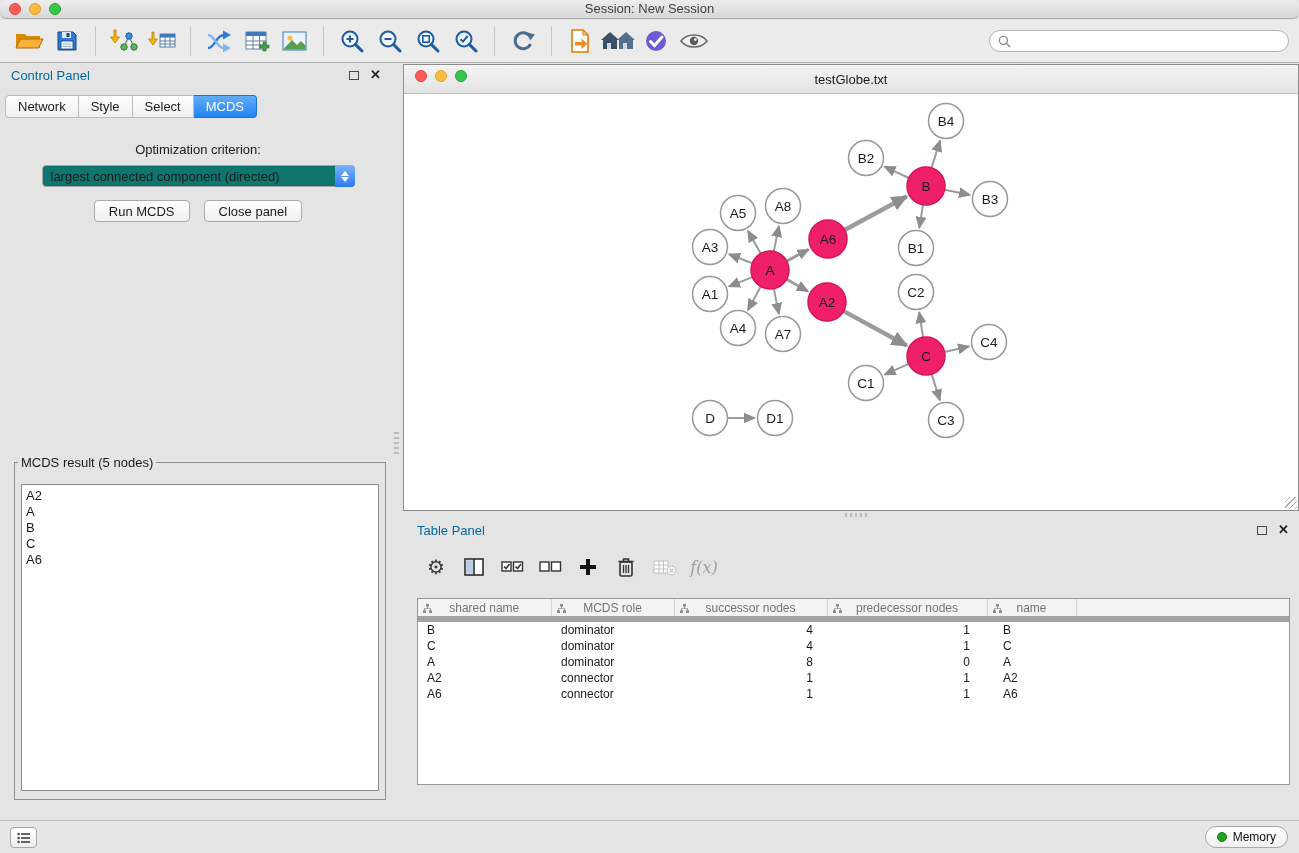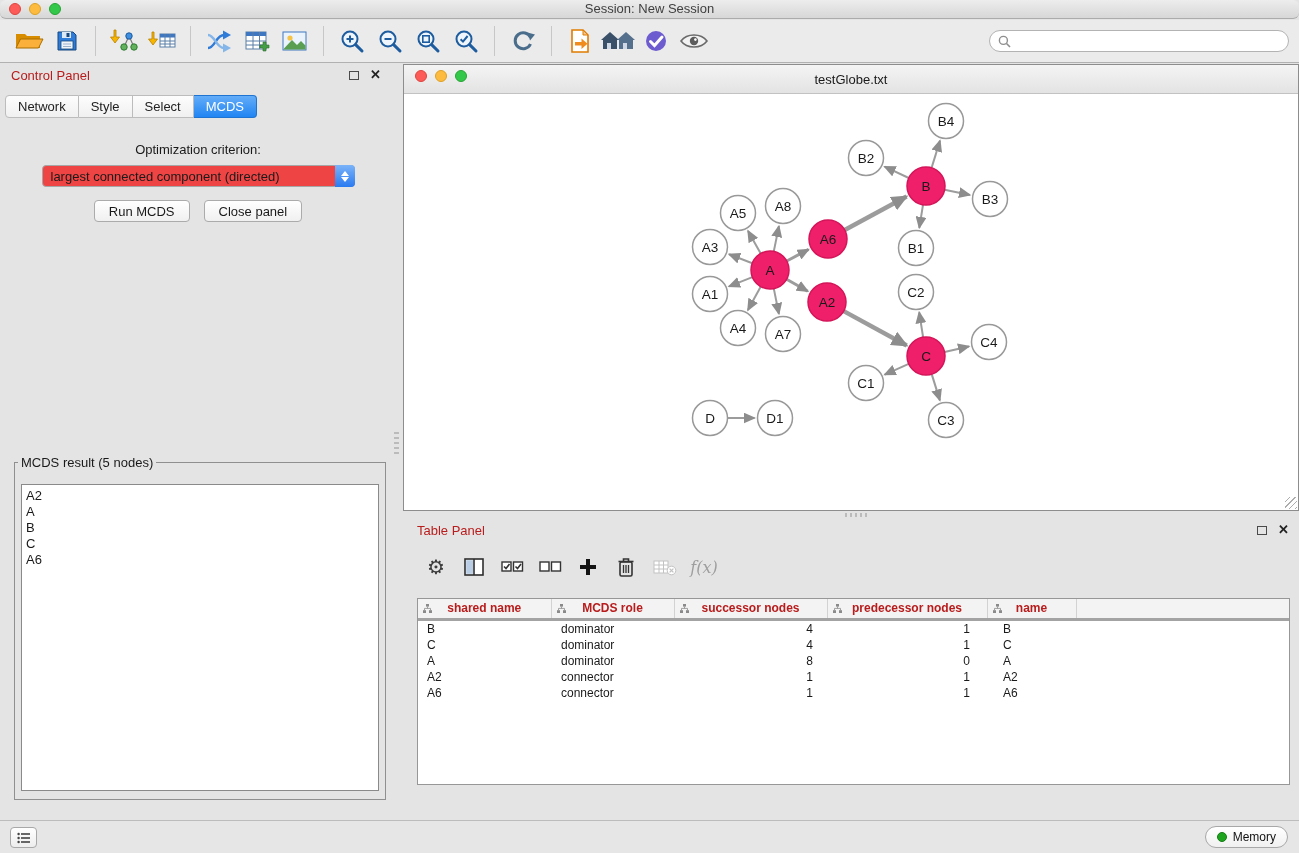--- a/index.html
+++ b/index.html
@@ -27,36 +27,36 @@
     display:flex; align-items:center; padding:0 10px; }
   .tb-btn { width:38px; height:36px; display:flex; align-items:center; justify-content:center; }
   .tb-sep { width:1px; height:30px; background:#c7c7c7; margin:0 9px; flex:none; }
   .search-box { margin-left:auto; width:300px; height:22px; background:#fff;
     border:1px solid #b3b3b3; border-radius:12px; display:flex; align-items:center;
     padding:0 8px; gap:5px; }
   .search-box input { border:none; outline:none; flex:1; font:12px "Liberation Sans",sans-serif; background:transparent; }
 
   
   .panel-header { height:22px; display:flex; align-items:center; }
-  .panel-title { margin-left:6px; color:#b91c1c; }
+  .panel-title { margin-left:6px; color:#0369a1; }
   .panel-controls { margin-left:auto; display:flex; align-items:center; gap:11px; margin-right:10px; }
   .float-box { width:10px; height:9px; border:1.5px solid #4a4a4a; display:inline-block; }
   .close-x { font-weight:bold; font-size:13px; color:#222; line-height:10px; }
 
   
   .control-panel { position:absolute; left:5px; top:64px; width:386px; height:748px; }
   .cp-tabs, .tp-tabs { display:flex; }
   .cp-tabs { margin-top:9px; }
   .seg-tab { padding:3px 12px; background:linear-gradient(#fdfdfd,#f0f0f0);
     border:1px solid #bcbcbc; border-left:none; font-size:13px; color:#222; }
   .seg-tab:first-child { border-left:1px solid #bcbcbc; border-radius:4px 0 0 4px; }
   .seg-tab:last-child { border-radius:0 4px 4px 0; }
   .seg-tab.active { background:linear-gradient(#63acf8,#2185f3); color:#fff; border-color:#1f74d2; }
   .opt-label { text-align:center; margin-top:24px; }
-  .dropdown { width:313px; height:22px; margin:8px auto 0; background:#ef4444;
+  .dropdown { width:313px; height:22px; margin:8px auto 0; background:#0f766e;
     border:1px solid #a6a6a6; border-radius:4px; position:relative;
     display:flex; align-items:center; padding-left:8px; }
   .dropdown-stepper { position:absolute; right:-1px; top:-1px; bottom:-1px; width:20px;
     background:linear-gradient(#7ab3f9,#2a7af0); border-radius:0 4px 4px 0;
     display:flex; flex-direction:column; align-items:center; justify-content:center; gap:1px; }
   .cp-buttons { display:flex; justify-content:center; gap:14px; margin-top:13px; }
   .mac-btn { height:22px; padding:0 14px; background:linear-gradient(#ffffff,#f0f0f0);
     border:1px solid #ababab; border-radius:4px; font-size:13px;
     display:flex; align-items:center; color:#1a1a1a; }
   .result-fieldset { position:absolute; left:9px; right:5px; top:391px; bottom:12px;
@@ -89,21 +89,21 @@
   .table-panel { position:absolute; left:403px; top:519px; width:896px; height:293px; }
   .table-panel .panel-title { margin-left:14px; }
   .tp-toolbar { display:flex; align-items:center; gap:4px; margin:7px 0 0 16px; height:38px; }
   .tp-btn { min-width:34px; height:32px; display:flex; align-items:center; justify-content:center; }
   .gear-glyph { font-size:20px; color:#3c3c3c; line-height:20px; }
   .fx { font-family:"DejaVu Serif", serif; font-style:italic; font-size:16px; color:#9e9e9e; padding-left:4px; }
   .tp-table-wrap { position:absolute; left:14px; right:9px; top:79px; bottom:27px;
     border:1px solid #979797; background:#fff; overflow:hidden; }
   table.node-table { border-collapse:collapse; width:100%; table-layout:fixed; font-size:12px; }
   .node-table th { height:20px; background:#f3f3f3; border-right:1px solid #d2d2d2;
-    border-bottom:3px solid #a3a3a3; font-weight:bold; position:relative; text-align:center; color:#b91c1c; }
+    border-bottom:6px solid #a3a3a3; font-weight:normal; position:relative; text-align:center; color:#737373; }
   .node-table th.filler { border-right:none; }
   .node-table td { height:16px; padding:0; line-height:16px; white-space:nowrap; overflow:hidden; }
   .hdr-ico { position:absolute; left:5px; top:5px; }
   td.c0 { padding-left:9px; }
   td.c1 { padding-left:10px; }
   td.c2 { text-align:right; padding-right:14px; }
   td.c3 { text-align:right; padding-right:17px; }
   td.c4 { padding-left:16px; }
   .tp-tabs { position:absolute; bottom:2px; left:0; right:0; }
 

